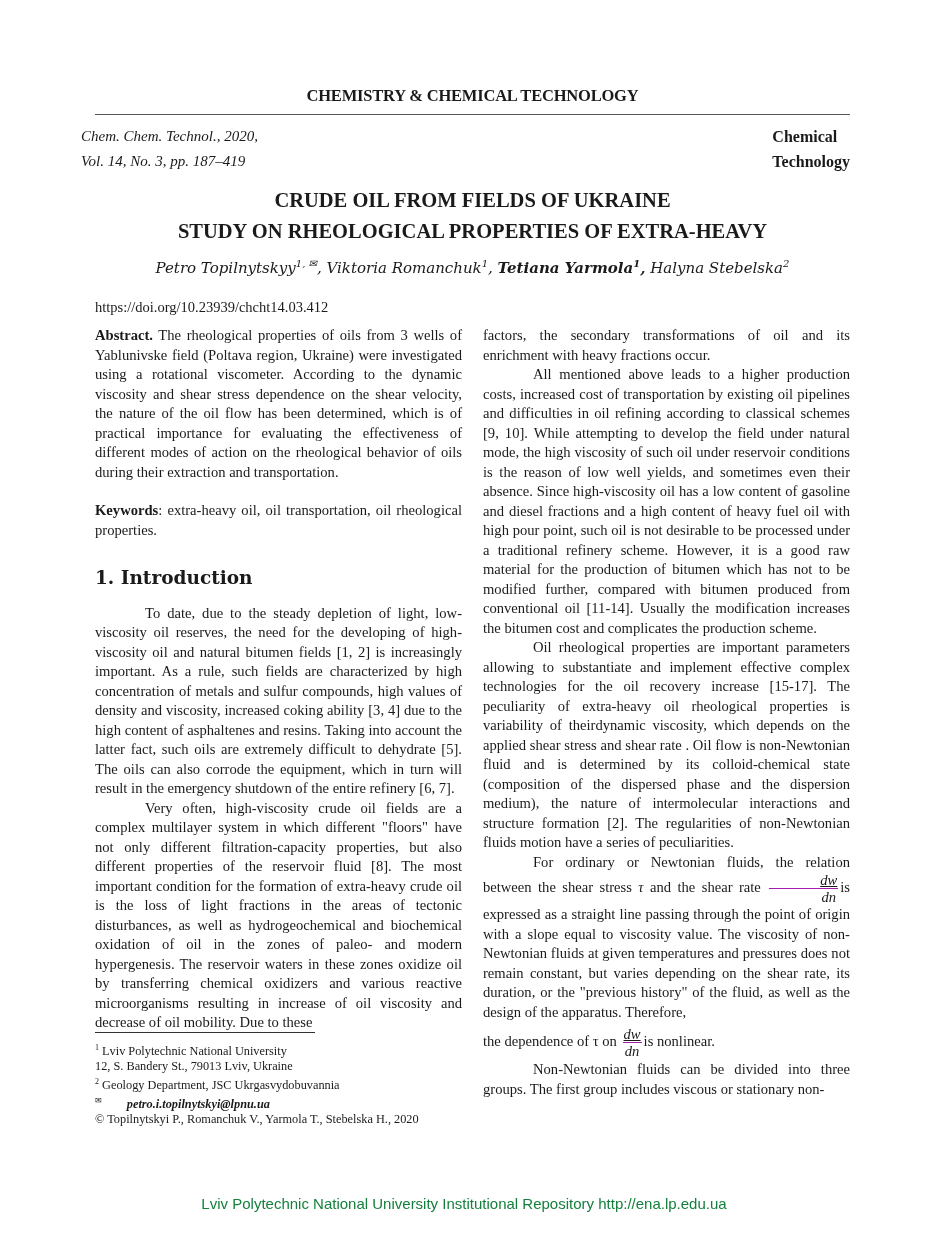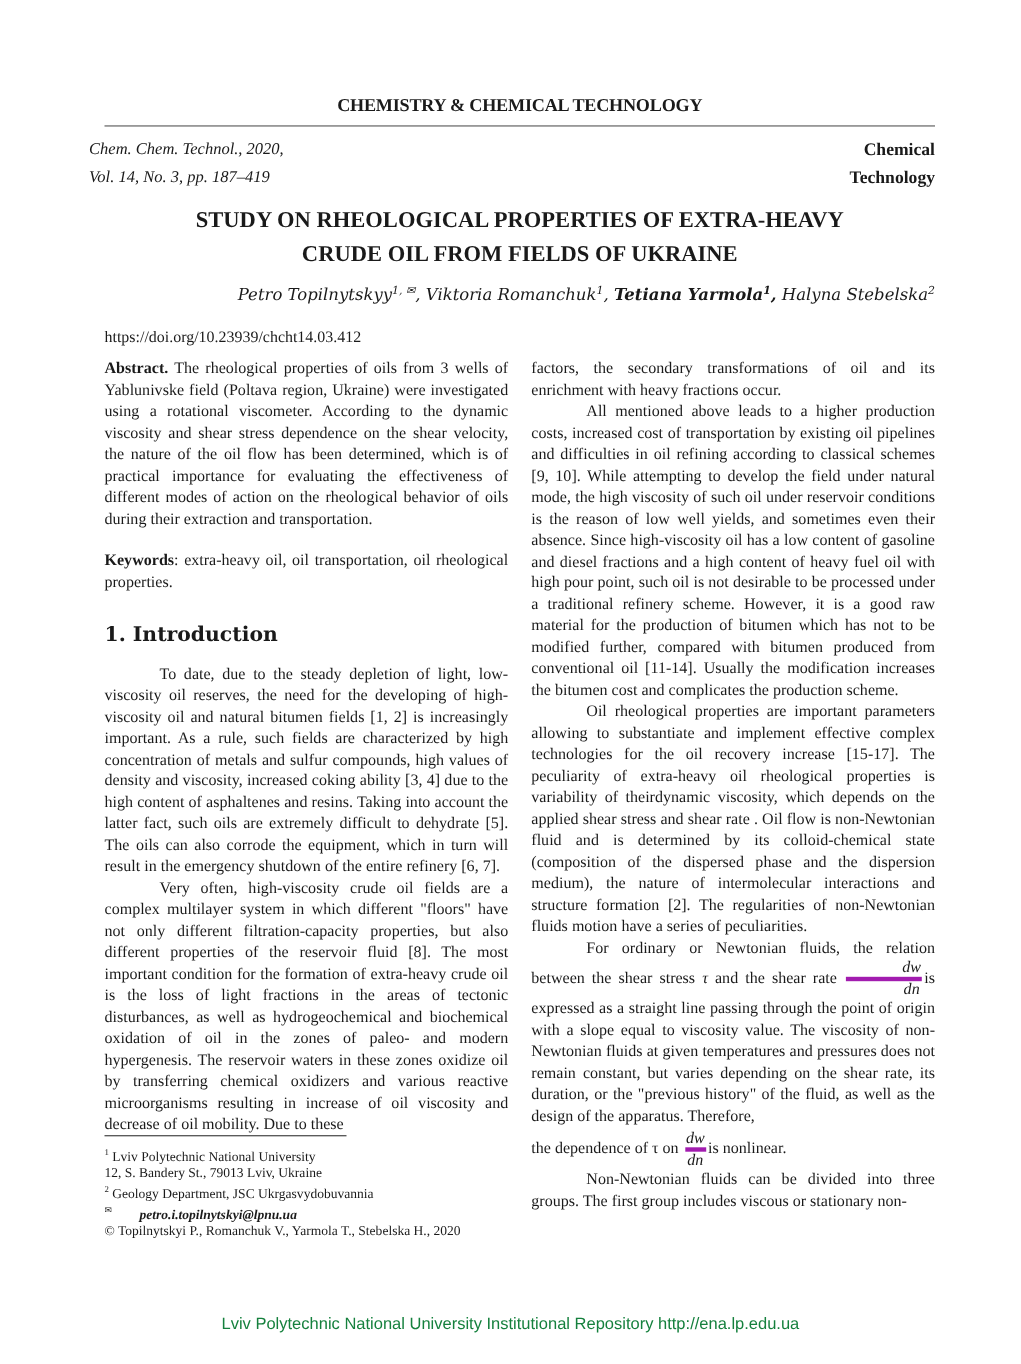--- a/index.html
+++ b/index.html
@@ -3,40 +3,40 @@
 <meta charset="utf-8">
 <style>
   html, body { margin: 0; padding: 0; background: #ffffff; }
   body { width: 928px; height: 1240px; position: relative; overflow: hidden;
          font-family: "Liberation Serif", "DejaVu Serif", serif; color: #1a1a1a; }
   .abs { position: absolute; }
   .journal-header { left: 95px; width: 755px; top: 86px; text-align: center;
                     font-size: 16.5px; font-weight: bold; letter-spacing: -0.2px; }
   .header-rule { left: 95px; width: 755px; top: 114px; height: 0; border-top: 1px solid #555; }
   .citation { left: 81px; top: 124px; font-style: italic; font-size: 15px; line-height: 25px; }
-  .section-label { right: 78px; top: 124px; text-align: right; font-weight: bold; font-size: 16px; line-height: 25px; }
+  .section-label { right: 78px; top: 124px; text-align: left; font-weight: bold; font-size: 16px; line-height: 25px; }
   .title { left: 95px; width: 755px; top: 185px; text-align: center; font-weight: bold;
            font-size: 20.5px; line-height: 31px; }
-  .authors { left: 95px; width: 755px; top: 258px; text-align: right; font-style: italic;
+  .authors { left: 95px; width: 755px; top: 258px; text-align: center; font-style: italic;
              font-size: 15px; font-family: "DejaVu Serif", serif; }
   .authors sup { font-size: 10px; }
   .authors .bold { font-weight: bold; }
   .doi { left: 95px; top: 299px; font-size: 14.5px; }
   .col { position: absolute; width: 367px; font-size: 14.6px; line-height: 19.5px; text-align: justify; }
   .col p { margin: 0; }
   .col p.indent { text-indent: 50px; }
   .col-left { left: 95px; top: 326px; }
   .col-right { left: 483px; top: 326px; }
   .kw { margin-top: 19px !important; }
   .section-heading { font-family: "DejaVu Serif", serif; font-weight: bold; font-size: 18.5px;
                      margin: 28px 0 16px 0 !important; text-align: left; }
   .frac { display: inline-block; vertical-align: middle; text-align: center; font-style: italic;
           line-height: 16px; margin: 0 2px; }
   .frac span { display: block; }
-  .frac .num { border-bottom: 4px solid #a21caf; padding: 0 1px; }
+  .frac .num { border-bottom: 1px solid #a21caf; padding: 0 1px; text-decoration: underline; }
   .tall { line-height: 38px; }
   .footnotes { left: 95px; top: 1032px; width: 370px; font-size: 12.3px; line-height: 15px; }
   .fn-rule { width: 220px; border-top: 1px solid #333; margin-bottom: 7px; }
   .footnotes sup { font-size: 8px; }
   .footnotes .email { font-weight: bold; font-style: italic; margin-left: 22px; }
   .repo { left: 0; width: 928px; top: 1195px; text-align: center;
           font-family: "Liberation Sans", "DejaVu Sans", sans-serif; font-size: 15px; color: #15803d; }
 </style>
 </head>
 <body>
@@ -47,22 +47,22 @@
 <div class="abs citation">
   <div>Chem. Chem. Technol., 2020,</div>
   <div>Vol. 14, No. 3, pp. 187–419</div>
 </div>
 <div class="abs section-label">
   <div>Chemical</div>
   <div>Technology</div>
 </div>
 
 <div class="abs title">
+  <div>CRUDE OIL FROM FIELDS OF UKRAINE</div>
   <div>STUDY ON RHEOLOGICAL PROPERTIES OF EXTRA-HEAVY</div>
-  <div>CRUDE OIL FROM FIELDS OF UKRAINE</div>
 </div>
 
 <div class="abs authors">
   <span>Petro Topilnytskyy</span><sup>1, ✉</sup>,
   <span>Viktoria Romanchuk</span><sup>1</sup>,
   <span class="bold">Tetiana Yarmola</span><sup class="bold">1</sup><span class="bold">,</span>
   <span>Halyna Stebelska</span><sup>2</sup>
 </div>
 
 <div class="abs doi">https://doi.org/10.23939/chcht14.03.412</div>

